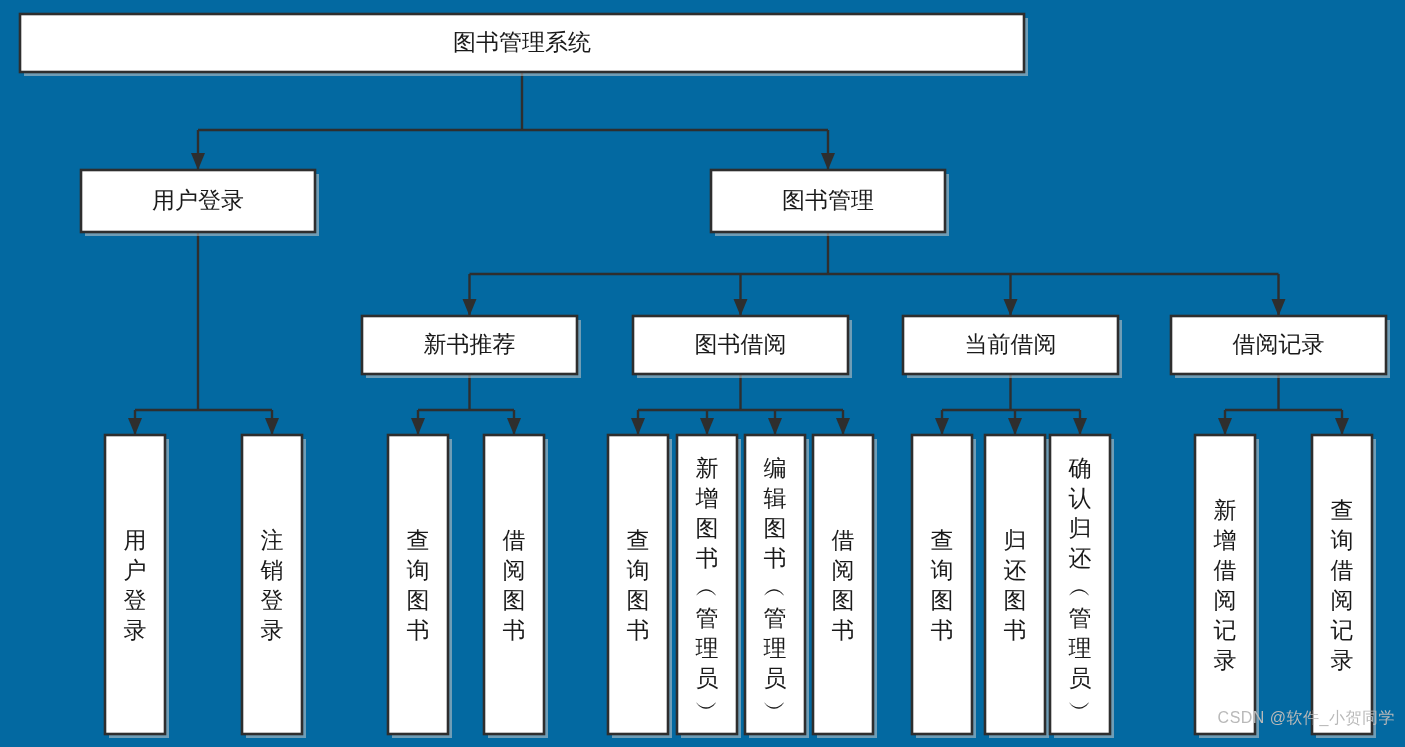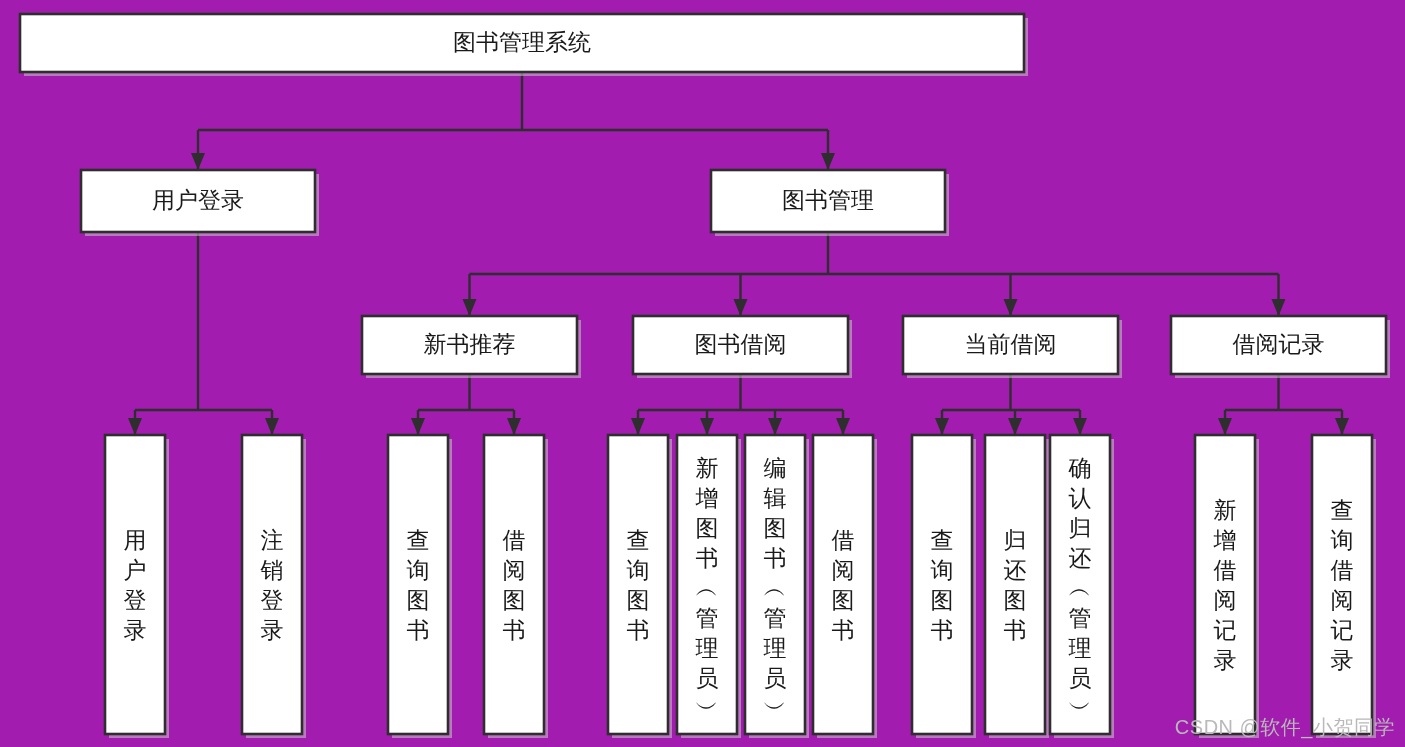--- a/index.html
+++ b/index.html
@@ -7,21 +7,21 @@
     padding: 0;
     background: #ffffff;
   }
   body {
     font-family: "Liberation Sans", "DejaVu Sans", sans-serif;
   }
   #canvas {
     position: relative;
     width: 1405px;
     height: 747px;
-    background: #a21caf;
+    background: #0369a1;
     overflow: hidden;
   }
   svg#diagram {
     position: absolute;
     left: 0;
     top: 0;
     width: 1405px;
     height: 747px;
   }
   .node-rect {
@@ -54,23 +54,23 @@
   .node-label-v {
     font-family: "Liberation Sans", "DejaVu Sans", sans-serif;
     font-size: 23px;
     fill: #1a1a1a;
     text-anchor: middle;
     white-space: pre;
   }
   .watermark {
     position: absolute;
     right: 10px;
-    bottom: 6px;
-    font-family: "Liberation Sans", "DejaVu Sans", sans-serif;
-    font-size: 20px;
+    bottom: 18px;
+    font-family: "Liberation Sans", "DejaVu Sans", sans-serif;
+    font-size: 16px;
     color: #b9b9b9;
     letter-spacing: 0.5px;
     pointer-events: none;
     user-select: none;
   }
 </style>
 </head>
 <body>
 
 <div id="canvas">

